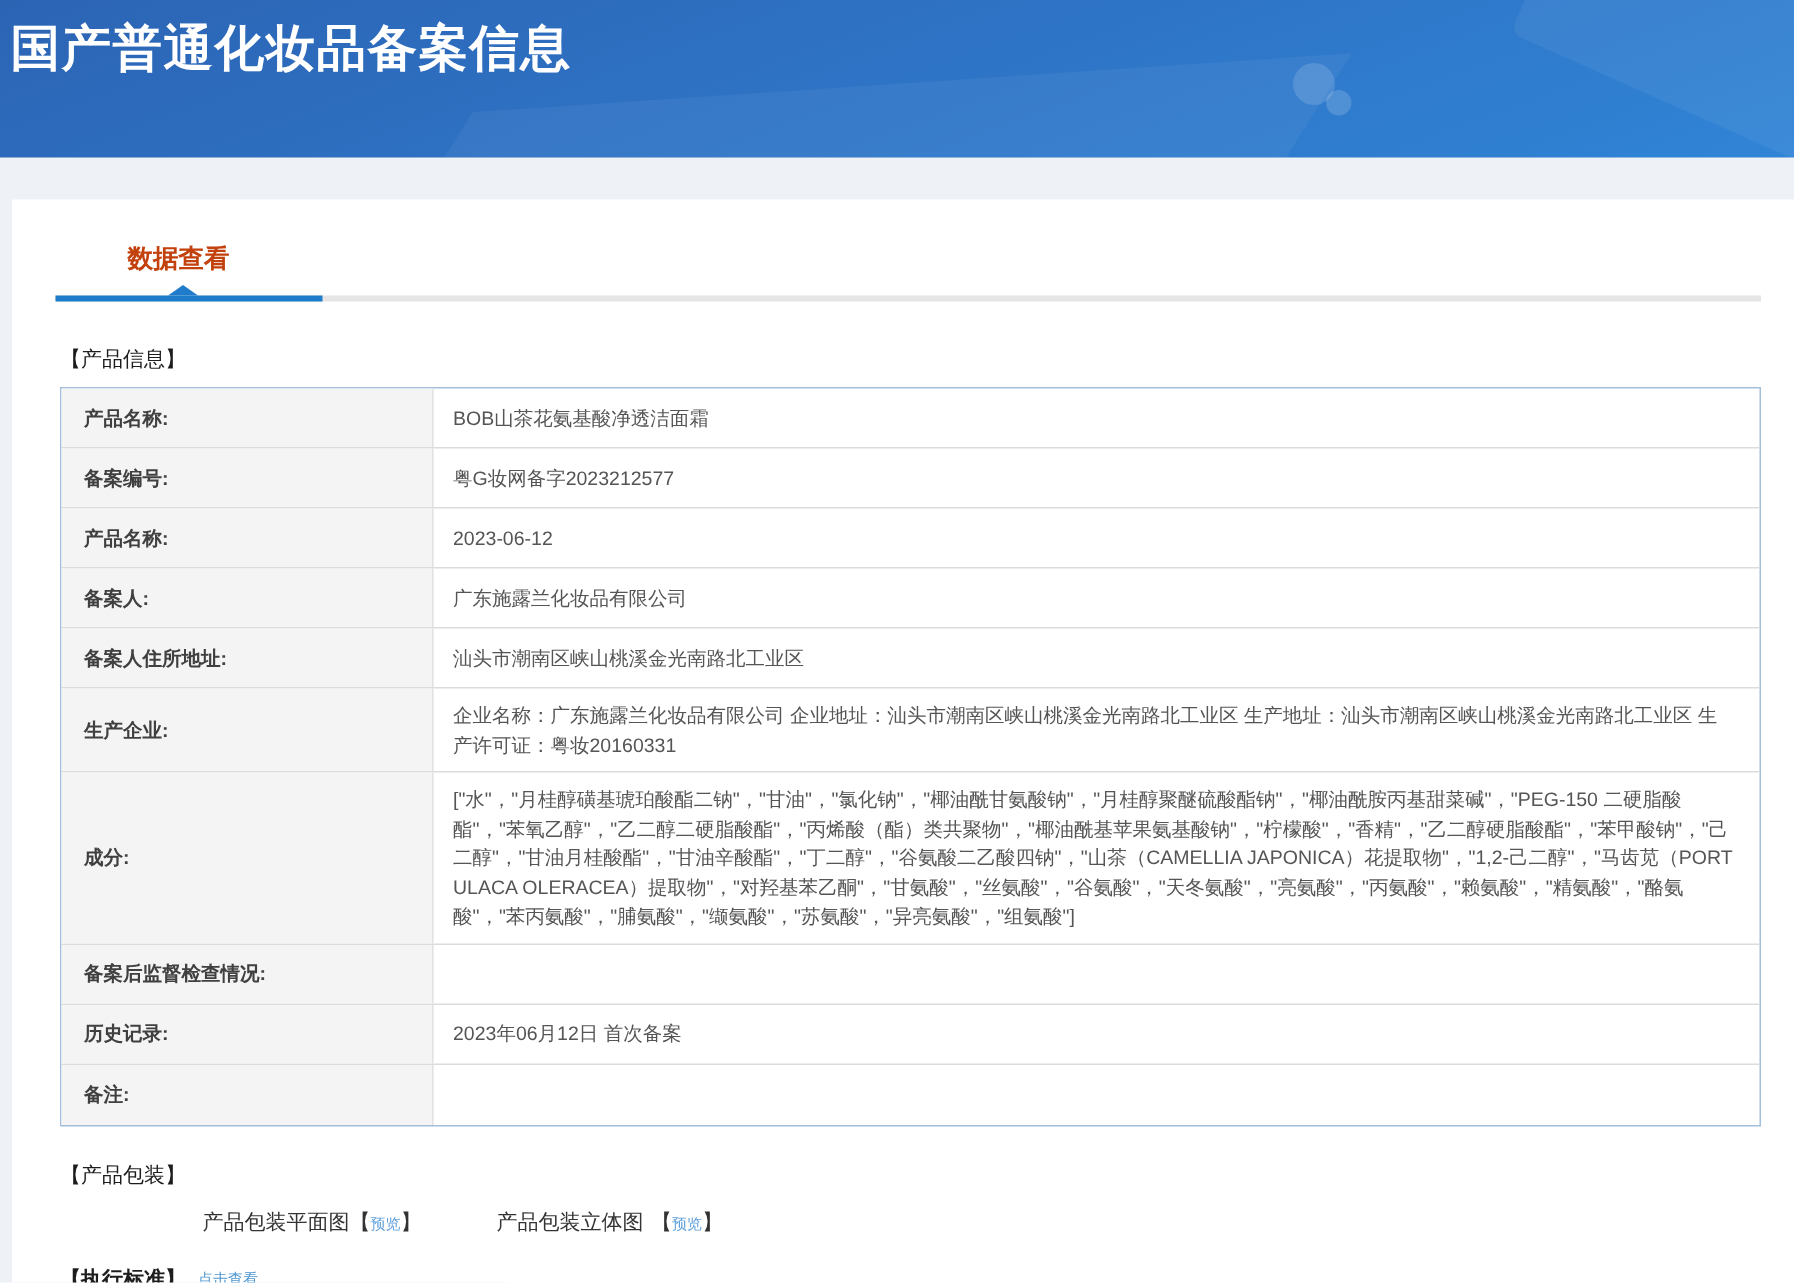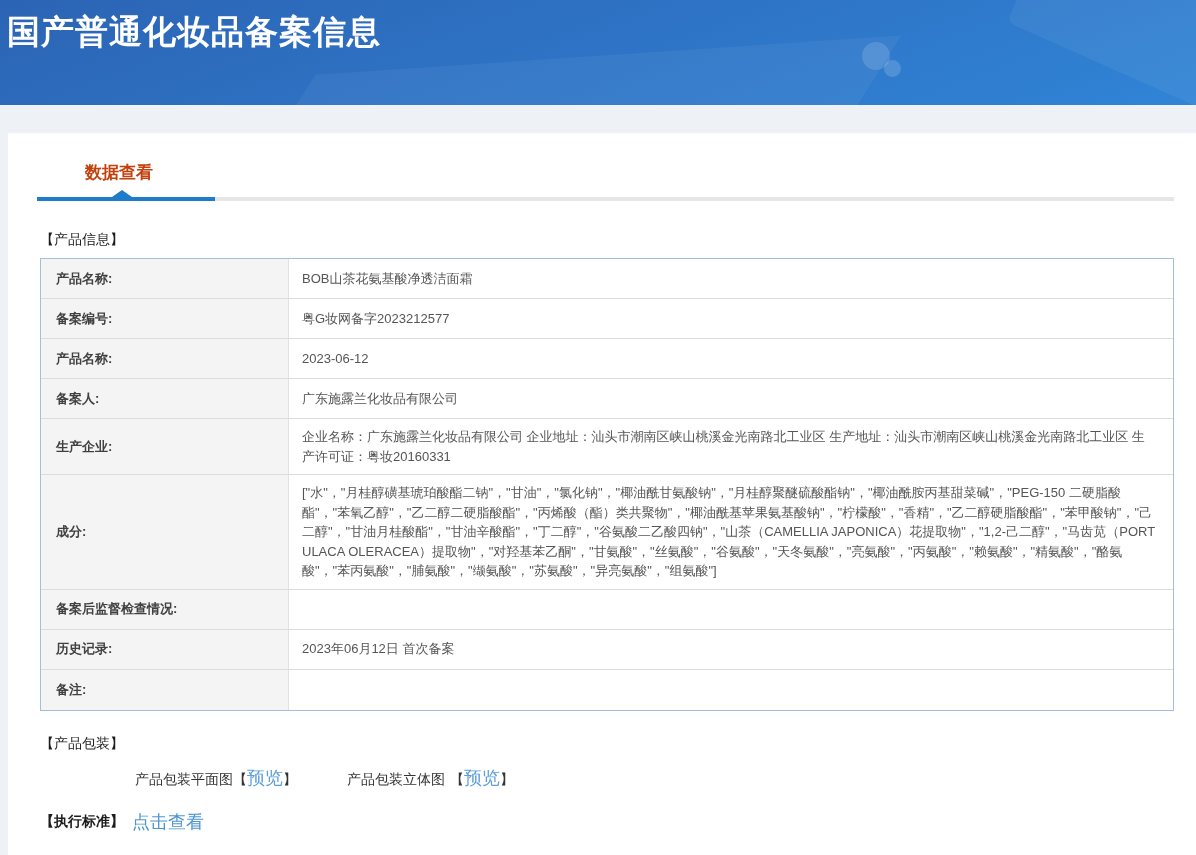--- a/index.html
+++ b/index.html
@@ -82,21 +82,21 @@
     padding:8px 16px 8px 13px;
     font-size:13px; color:#555; line-height:1.5;
     word-break:break-all;
   }
 
   
   .pkg-line { margin-left:127px; margin-top:13px; font-size:14px; color:#333; }
   .pkg-item2 { margin-left:50px; }
   .pkg-item .gap { display:inline-block; width:5px; }
   .bracket { color:#333; font-size:14px; }
-  a.link { color:#4e96d1; text-decoration:none; font-size:18px; cursor:pointer; }
+  a.link { color:#4e96d1; text-decoration:none; font-size:10px; cursor:pointer; }
   a.link.preview { color:#5d9fdb; }
 
   .bottom-line { margin-left:32px; margin-top:20px; display:flex; align-items:center; }
   .bottom-line .sec-label { font-size:14px; font-weight:bold; color:#1d1d1d; }
   .bottom-line a.link { margin-left:8px; }
 </style>
 </head>
 <body>
 
 <div class="banner">
@@ -130,20 +130,24 @@
     </div>
     <div class="trow">
       <div class="tlabel">产品名称:</div>
       <div class="tvalue">2023-06-12</div>
     </div>
     <div class="trow">
       <div class="tlabel">备案人:</div>
       <div class="tvalue">广东施露兰化妆品有限公司</div>
     </div>
     <div class="trow">
+      <div class="tlabel">备案人住所地址:</div>
+      <div class="tvalue">汕头市潮南区峡山桃溪金光南路北工业区</div>
+    </div>
+    <div class="trow">
       <div class="tlabel">生产企业:</div>
       <div class="tvalue">企业名称：广东施露兰化妆品有限公司 企业地址：汕头市潮南区峡山桃溪金光南路北工业区 生产地址：汕头市潮南区峡山桃溪金光南路北工业区 生产许可证：粤妆20160331</div>
     </div>
     <div class="trow">
       <div class="tlabel">成分:</div>
       <div class="tvalue">["水"，"月桂醇磺基琥珀酸酯二钠"，"甘油"，"氯化钠"，"椰油酰甘氨酸钠"，"月桂醇聚醚硫酸酯钠"，"椰油酰胺丙基甜菜碱"，"PEG-150 二硬脂酸酯"，"苯氧乙醇"，"乙二醇二硬脂酸酯"，"丙烯酸（酯）类共聚物"，"椰油酰基苹果氨基酸钠"，"柠檬酸"，"香精"，"乙二醇硬脂酸酯"，"苯甲酸钠"，"己二醇"，"甘油月桂酸酯"，"甘油辛酸酯"，"丁二醇"，"谷氨酸二乙酸四钠"，"山茶（CAMELLIA JAPONICA）花提取物"，"1,2-己二醇"，"马齿苋（PORTULACA OLERACEA）提取物"，"对羟基苯乙酮"，"甘氨酸"，"丝氨酸"，"谷氨酸"，"天冬氨酸"，"亮氨酸"，"丙氨酸"，"赖氨酸"，"精氨酸"，"酪氨酸"，"苯丙氨酸"，"脯氨酸"，"缬氨酸"，"苏氨酸"，"异亮氨酸"，"组氨酸"]</div>
     </div>
     <div class="trow">
       <div class="tlabel">备案后监督检查情况:</div>
       <div class="tvalue"></div>

